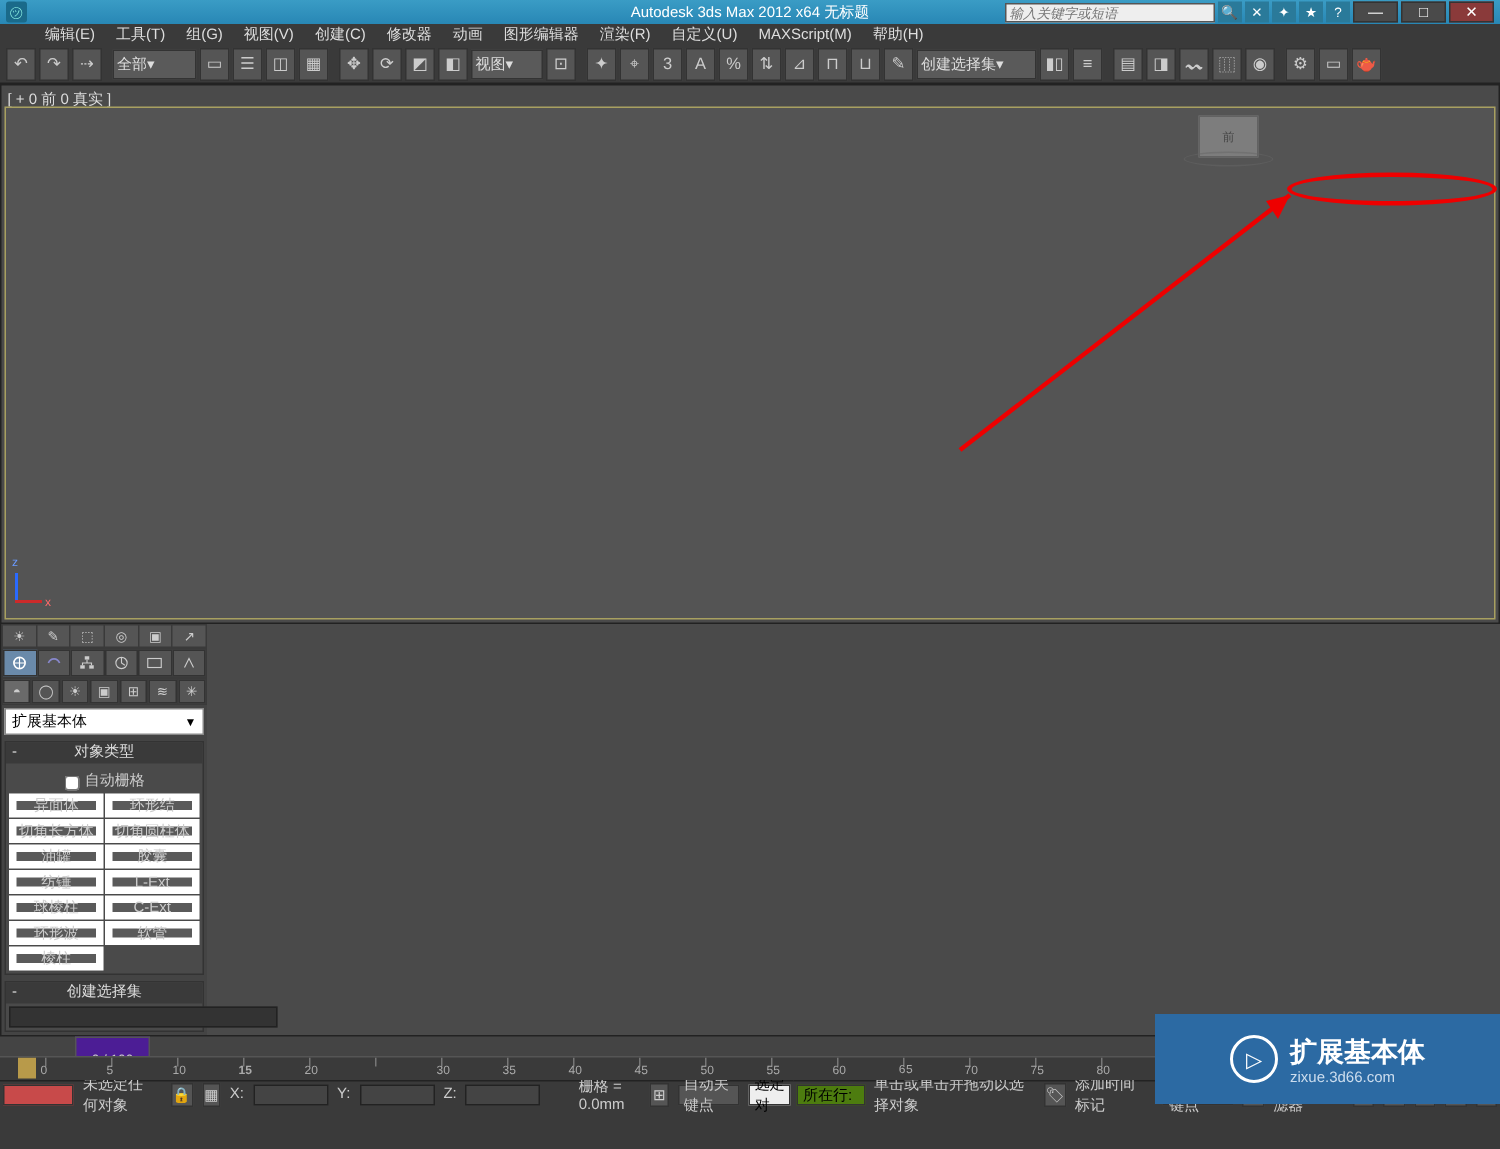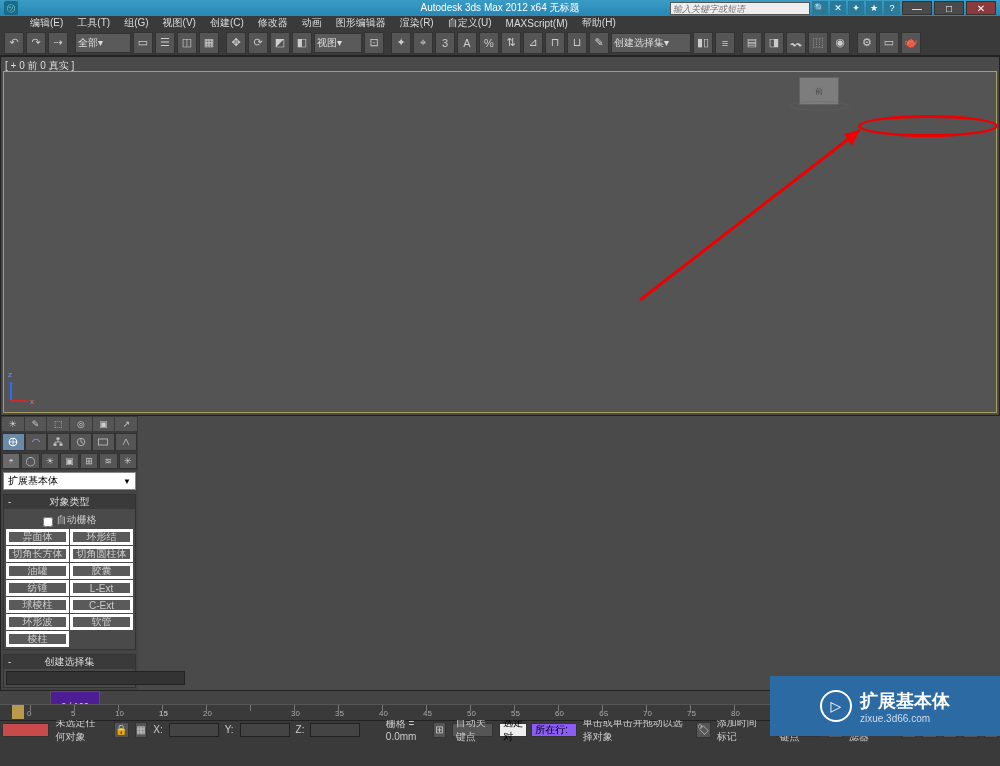--- a/index.html
+++ b/index.html
@@ -54,21 +54,21 @@
 .cmd-drop { margin: 2px; height: 18px; background: #fff; border: 1px solid #888; font-size: 10px; display: flex; align-items: center; padding: 0 4px; justify-content: space-between; color:#000;}
 .cmd-drop .arr { font-size: 8px; color:#000;}
 
 .rollout { margin: 2px; border: 1px solid #333; background: #4a4a4a; }
 .rollout-hdr { height: 14px; background: #3a3a3a; text-align: center; font-size: 10px; line-height: 14px; color: #ddd; position:relative;}
 .rollout-hdr .pm { position:absolute; left:4px; top:0;}
 .rollout-body { padding: 2px; }
 .autogrid { display:flex; align-items:flex-end; justify-content:center; gap:4px; font-size:10px; padding:2px 0;}
 .autogrid input { width:10px;height:10px;}
 .obj-grid { display: grid; grid-template-columns: 1fr 1fr; gap: 1px; }
-.obj-btn { height: 16px; background: #5a5a5a; border: 3px solid #ffffff; font-size: 10px; display:flex;align-items:center;justify-content:center; cursor:pointer; }
+.obj-btn { height: 16px; background: #5a5a5a; border: 5px solid #ffffff; font-size: 10px; display:flex;align-items:center;justify-content:center; cursor:pointer; }
 
 .name-row { display: flex; gap: 2px; padding: 2px; }
 .name-row input { flex: 1; height: 14px; background: #333; border: 1px solid #222; }
 
 
 .red-highlight { position: absolute; top: 115px; left: 858px; width: 140px; height: 22px; border: 3px solid #e00; border-radius: 50%; pointer-events: none; z-index: 50; }
 .red-arrow { position: absolute; top: 100px; left: 600px; width: 300px; height: 220px; pointer-events: none; z-index: 50; }
 
 
 .bottom-area { position: absolute; left: 0; right: 0; bottom: 0; height: 76px; background: #3a3a3a; }
@@ -343,21 +343,21 @@
         <input class="coord" style="">
       <span>Z:</span>
         <input class="coord" style="">
       <span style="width:20px"></span>
       <span>栅格 = 0.0mm</span>
       <div class="sbtn">⊞</div>
       <div class="box">自动关键点</div>
       <div class="box" style="background:#eee;color:#000">选定对</div>
     </div>
     <div class="status-row">
-      <div class="box" style="background:#8b5cf6;color:#000;width:56px">所在行:</div>
+      <div class="box" style="background:#4d7c0f;color:#000;width:56px">所在行:</div>
       <span>单击或单击并拖动以选择对象</span>
       <span style="flex:1"></span>
       <div class="sbtn">🏷</div>
       <span>添加时间标记</span>
       <span style="flex:1"></span>
       <div class="box">设置关键点</div>
       <div class="sbtn">🔑</div>
       <span>关键点过滤器</span>
       <div class="sbtn">⏮</div>
       <div class="sbtn">◀</div>

